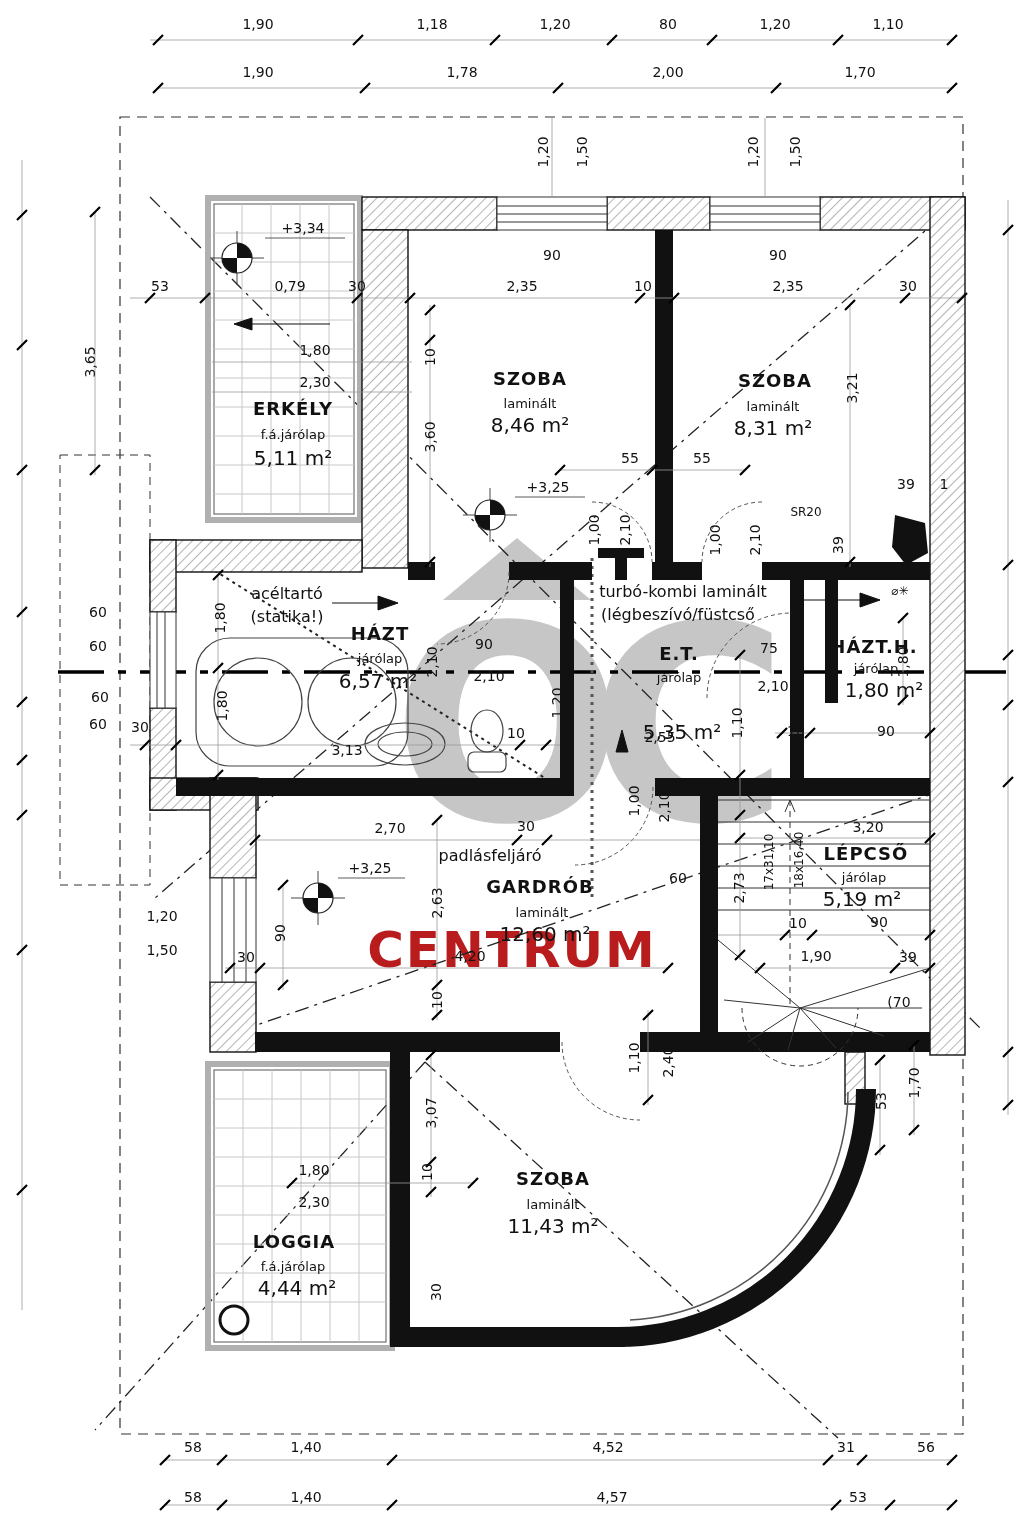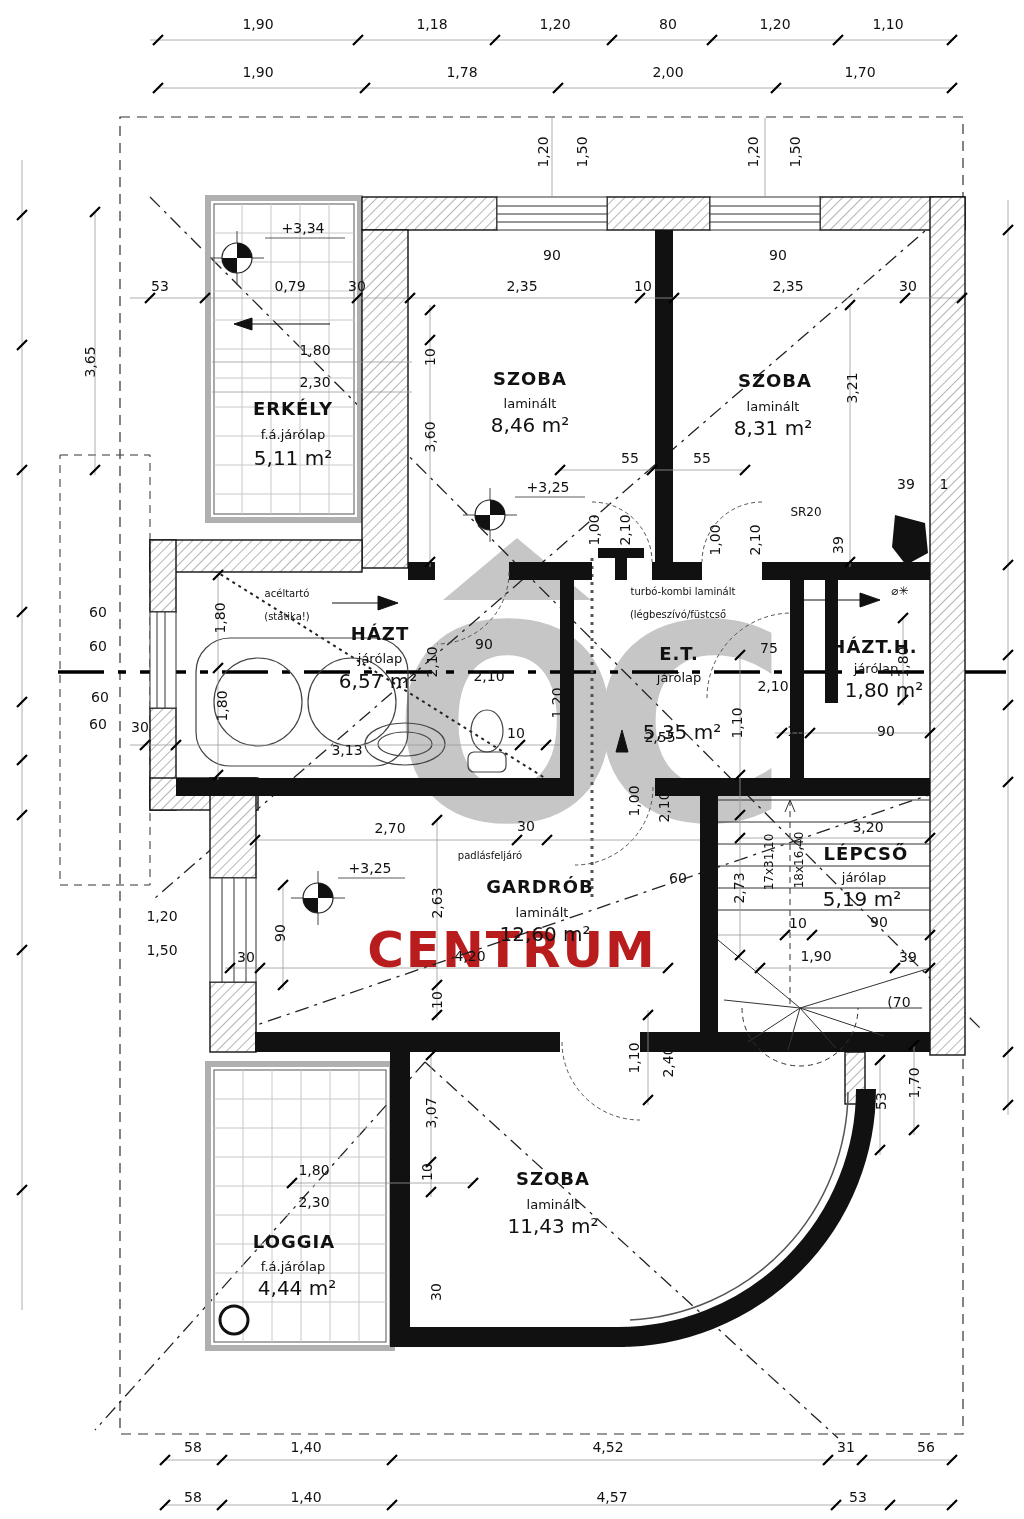--- a/index.html
+++ b/index.html
@@ -16,21 +16,21 @@
   .wm-t1{position:absolute;left:512px;top:868px;transform:translate(-50%,-50%);
          font-size:58px;font-weight:bold;letter-spacing:7px;color:#c6c6c6;}
   .wm-t2{position:absolute;left:512px;top:950px;transform:translate(-50%,-50%);
          font-size:50px;font-weight:bold;letter-spacing:2px;color:#b91c1c;}
   
   .lbl{position:absolute;transform:translate(-50%,-50%);font-size:14px;white-space:nowrap;z-index:3;}
   .rot{transform:translate(-50%,-50%) rotate(-90deg);}
   .nm{font-weight:bold;font-size:18px;letter-spacing:1px;}
   .sub{font-size:13px;}
   .ar{font-size:20px;}
-  .note{font-size:10px;}
+  .note{font-size:16px;}
   .sm{font-size:12px;}
   svg{z-index:2;position:absolute;left:0;top:0;}
 </style>
 </head>
 <body>
 
 <div id="stage">
 
   <div class="wm">
     <div class="wm-roof"></div>

